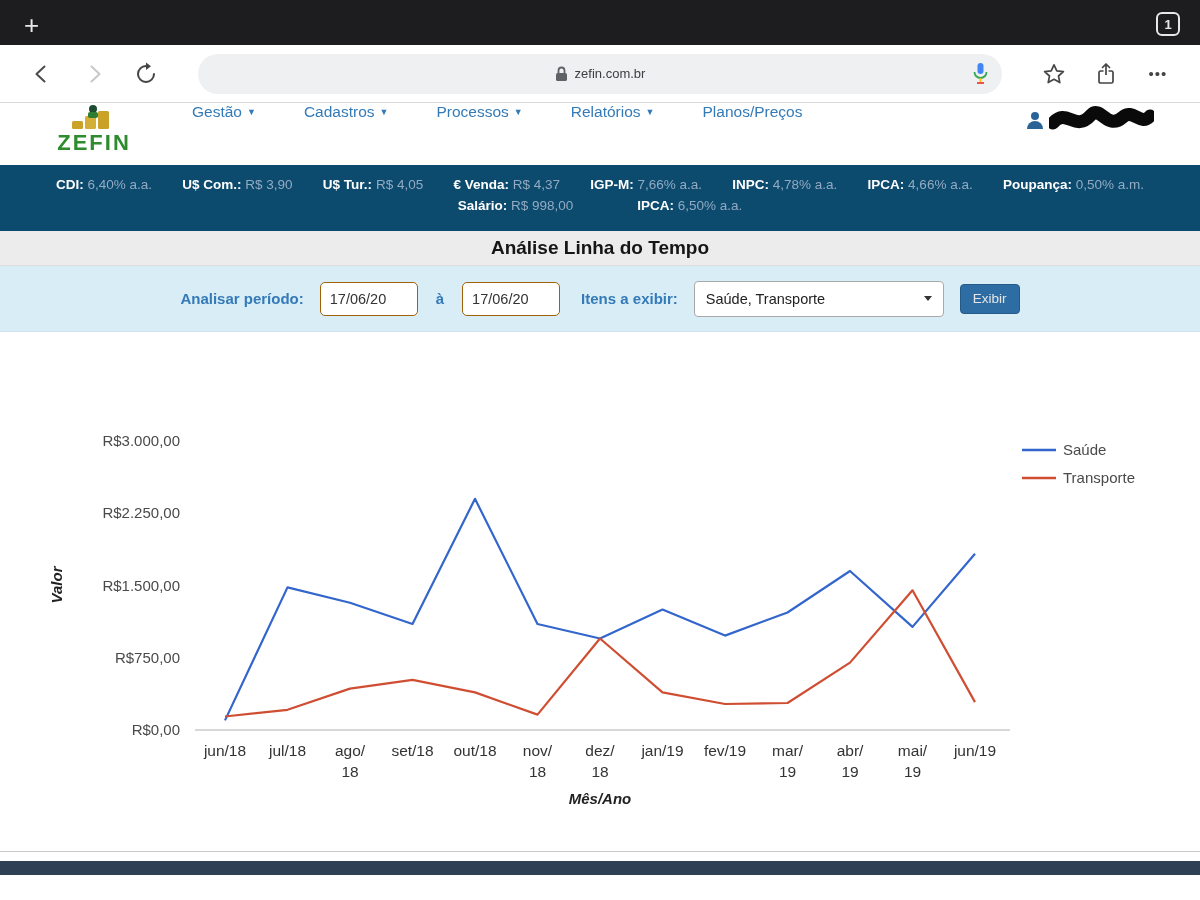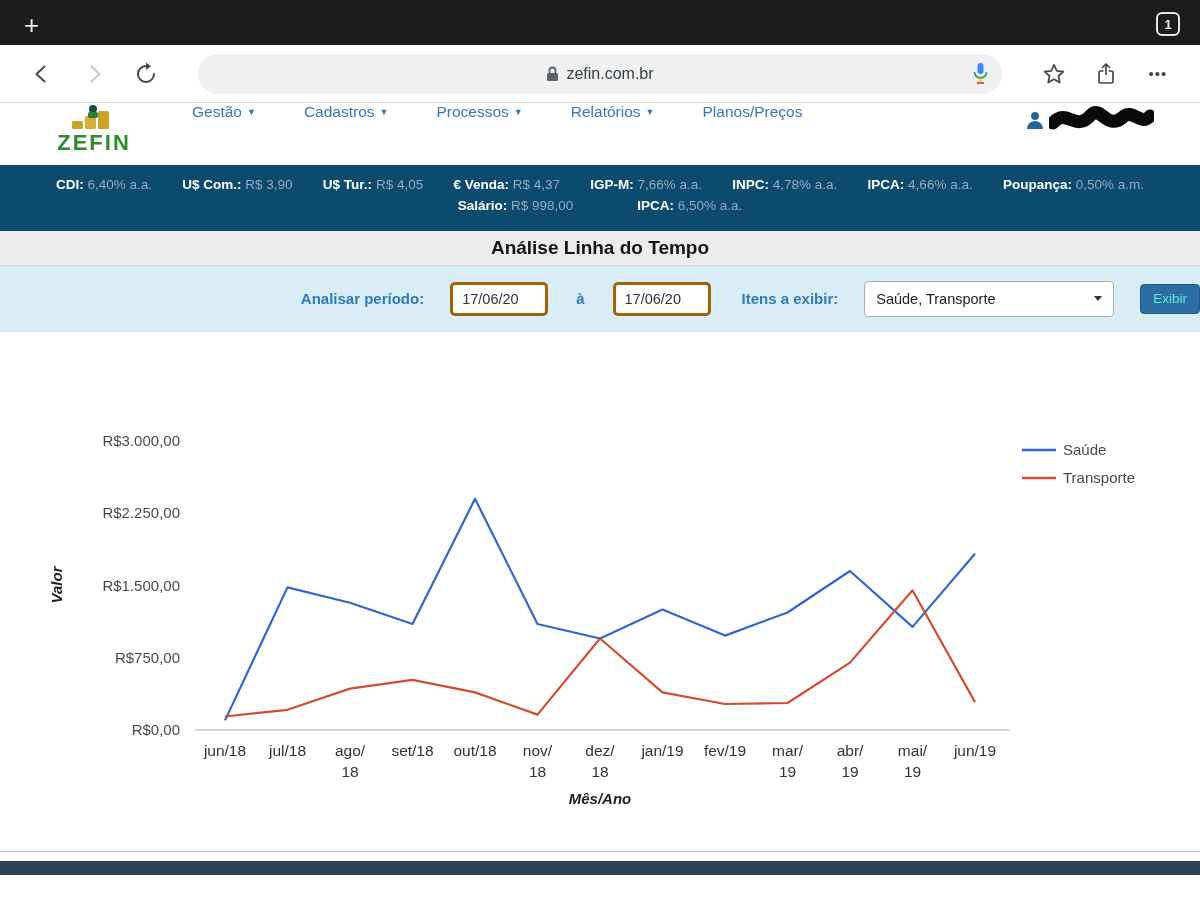--- a/index.html
+++ b/index.html
@@ -18,21 +18,21 @@
   .tab{width:290px;height:39px;background:#2e2e30;border-radius:10px 10px 0 0;margin-left:18px;display:flex;align-items:center;padding:0 12px;gap:9px;color:#f1f1f1;font-size:13.5px}
   .tab-title{flex:1;white-space:nowrap;overflow:hidden}
   .tab-close{font-size:17px;color:#e8e8e8;cursor:default;line-height:1}
   .new-tab{color:#e8e8e8;font-size:26px;margin-left:24px;margin-bottom:7px;font-weight:300;line-height:1}
   .tab-counter{position:absolute;right:20px;bottom:9px;width:24px;height:24px;border:2px solid #e8e8e8;border-radius:6px;color:#e8e8e8;font-size:13px;font-weight:bold;display:flex;align-items:center;justify-content:center}
 
   
   .toolbar{height:58px;background:#fff;border-bottom:1px solid #d9d9d9;display:flex;align-items:center;padding:0 16px}
   .tb-btn{width:52px;height:44px;display:flex;align-items:center;justify-content:center}
   .omnibox{flex:1;height:40px;background:#eef0f1;border-radius:20px;margin:0 26px;position:relative;display:flex;align-items:center;justify-content:center;gap:7px}
-  .omnibox-url{font-size:16px;color:#3c4043}
+  .omnibox-url{font-size:13px;color:#3c4043}
   .mic{position:absolute;right:13px;top:8px}
 
   
   .site-header{height:62px;background:#fff;display:flex;align-items:flex-start;padding:0 46px 0 38px}
   .nav{display:flex;gap:48px;margin-left:42px;list-style:none;align-items:center}
   .nav-item{color:#337ab7;font-size:15.5px;display:flex;align-items:center;gap:5px;cursor:default}
   .caret{font-size:9px;color:#337ab7}
   .user-area{margin-left:auto;display:flex;align-items:center;gap:4px}
 
   
@@ -40,28 +40,28 @@
   .ind-row1{display:flex;justify-content:space-between;padding:0 56px}
   .ind-row2{display:flex;justify-content:center;gap:64px;margin-top:6px}
   .ind b{font-weight:bold;color:#fff}
   .ind .val{color:#93abc2}
 
   
   .title-bar{height:35px;background:#ececec;border-bottom:1px solid #dcdcdc;display:flex;align-items:center;justify-content:center}
   .page-title{font-size:19px;font-weight:bold;color:#151515}
 
   
-  .filter-bar{height:66px;background:#d9edf7;display:flex;align-items:center;justify-content:flex-end;gap:26px;font-size:15px;border-bottom:1px solid #cfe3ee}
+  .filter-bar{height:66px;background:#d9edf7;display:flex;align-items:center;justify-content:center;gap:16px;font-size:15px;border-bottom:1px solid #cfe3ee}
   .f-label{color:#337ab7;font-weight:bold}
-  .date-input{width:98px;height:34px;border:3px solid #a16207;border-radius:5px;background:#fff;padding:0 9px;font-size:14.5px;color:#333;font-family:"Liberation Sans",sans-serif}
+  .date-input{width:98px;height:34px;border:1px solid #a16207;border-radius:5px;background:#fff;padding:0 9px;font-size:14.5px;color:#333;font-family:"Liberation Sans",sans-serif}
   .sep{color:#337ab7;font-weight:bold;margin:0 2px}
   .items-label{margin-left:5px}
   .select{width:250px;height:36px;background:#fff;border:1px solid #a9a9a9;border-radius:4px;display:flex;align-items:center;padding:0 11px;font-size:14.5px;color:#222}
   .select-caret{margin-left:auto;width:0;height:0;border-left:4.5px solid transparent;border-right:4.5px solid transparent;border-top:5px solid #333}
-  .exibir-btn{height:30px;padding:0 12px;background:#2e6da4;border:1px solid #265a88;border-radius:4px;color:#5eead4;font-size:13.5px;font-family:"Liberation Sans",sans-serif}
+  .exibir-btn{height:30px;padding:0 12px;background:#2e6da4;border:1px solid #265a88;border-radius:4px;color:#e5e5e5;font-size:13.5px;font-family:"Liberation Sans",sans-serif}
 
   
   .chart-section{height:520px;background:#fff;position:relative;border-bottom:1px solid #c9c9c9}
   .chart-section svg{position:absolute;left:0;top:0}
 
   .footer-gap{height:9px;background:#fff}
   .footer-bar{height:14px;background:#2e4154}
 </style>
 </head>
 <body>

